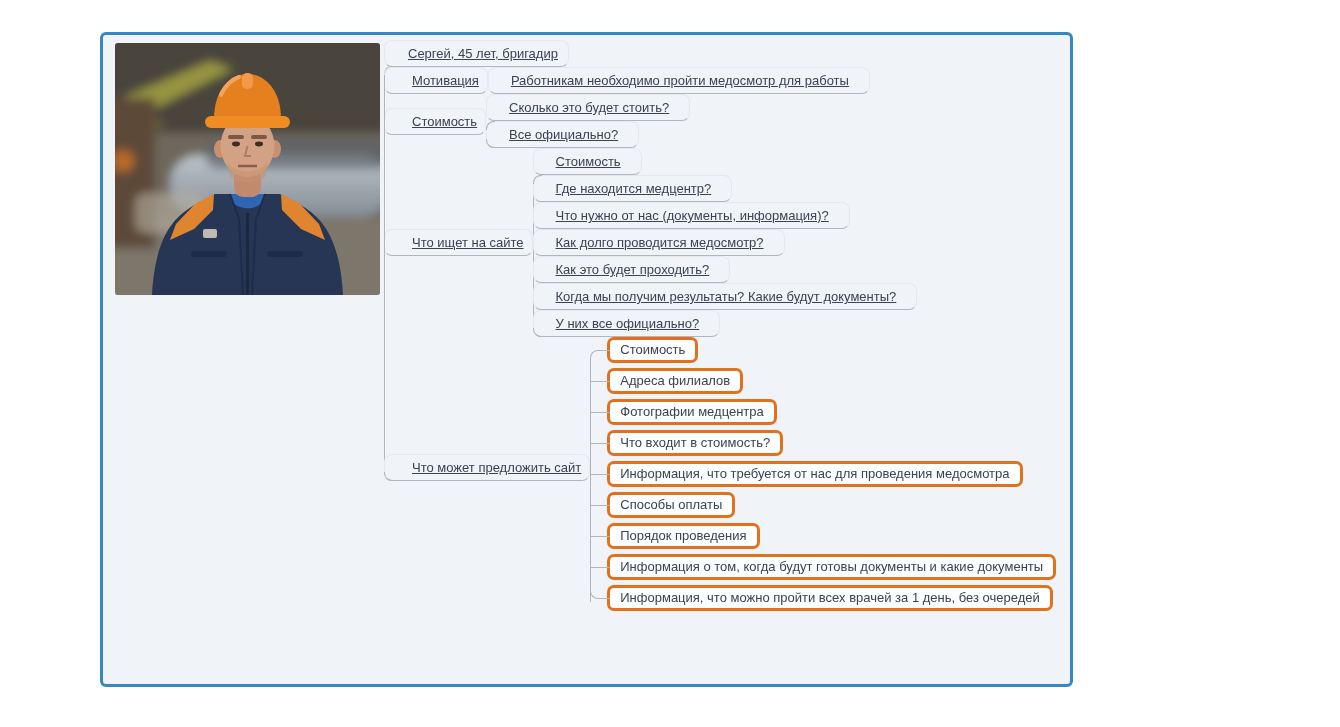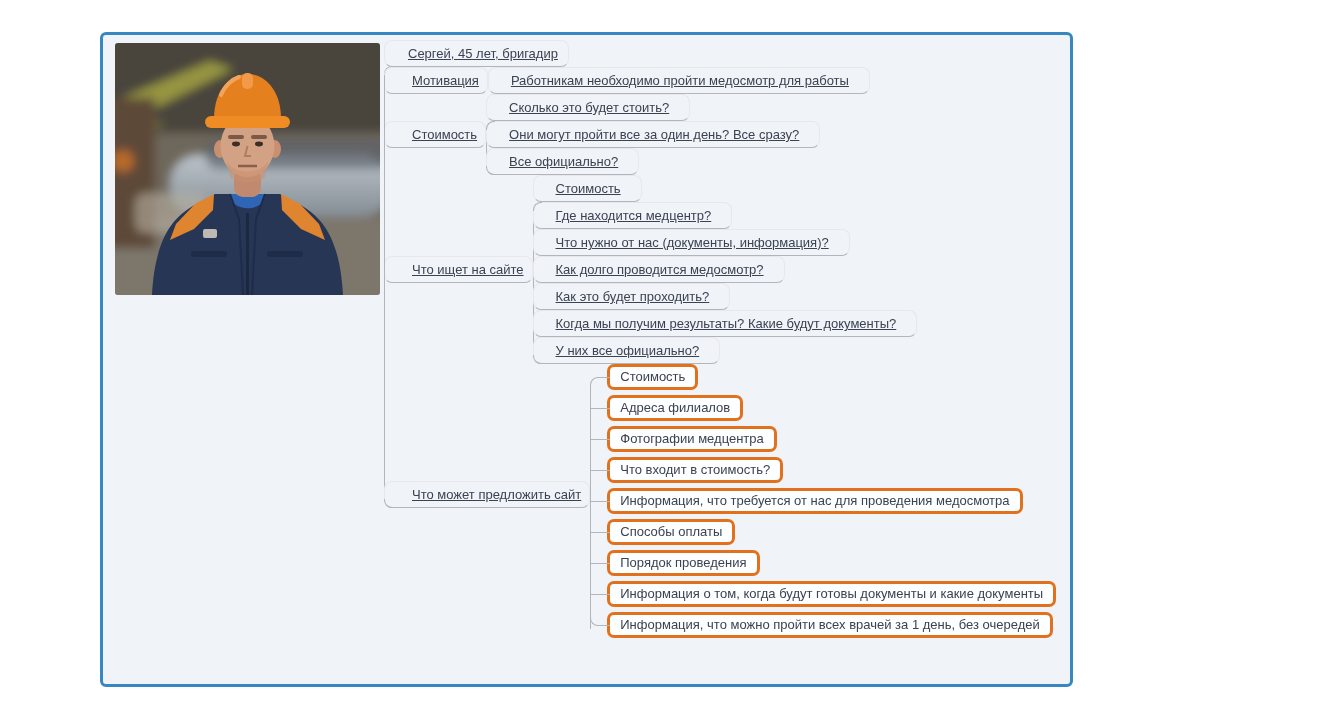--- a/index.html
+++ b/index.html
@@ -164,21 +164,20 @@
         <div class="branch line-branch first">
           <div class="nrow label-row">Мотивация</div>
           <div class="children line-children single">
             <div class="nrow child-row">Работникам необходимо пройти медосмотр для работы</div>
           </div>
         </div>
         <div class="branch line-branch">
           <div class="nrow label-row">Стоимость</div>
           <div class="children line-children">
             <div class="nrow child-row">Сколько это будет стоить?</div>
-            <div class="nrow child-row">Они могут пройти все за один день? Все сразу?</div>
             <div class="nrow child-row">Все официально?</div>
           </div>
         </div>
         <div class="branch line-branch">
           <div class="nrow label-row">Что ищет на сайте</div>
           <div class="children line-children">
             <div class="nrow child-row">Стоимость</div>
             <div class="nrow child-row">Где находится медцентр?</div>
             <div class="nrow child-row">Что нужно от нас (документы, информация)?</div>
             <div class="nrow child-row">Как долго проводится медосмотр?</div>

